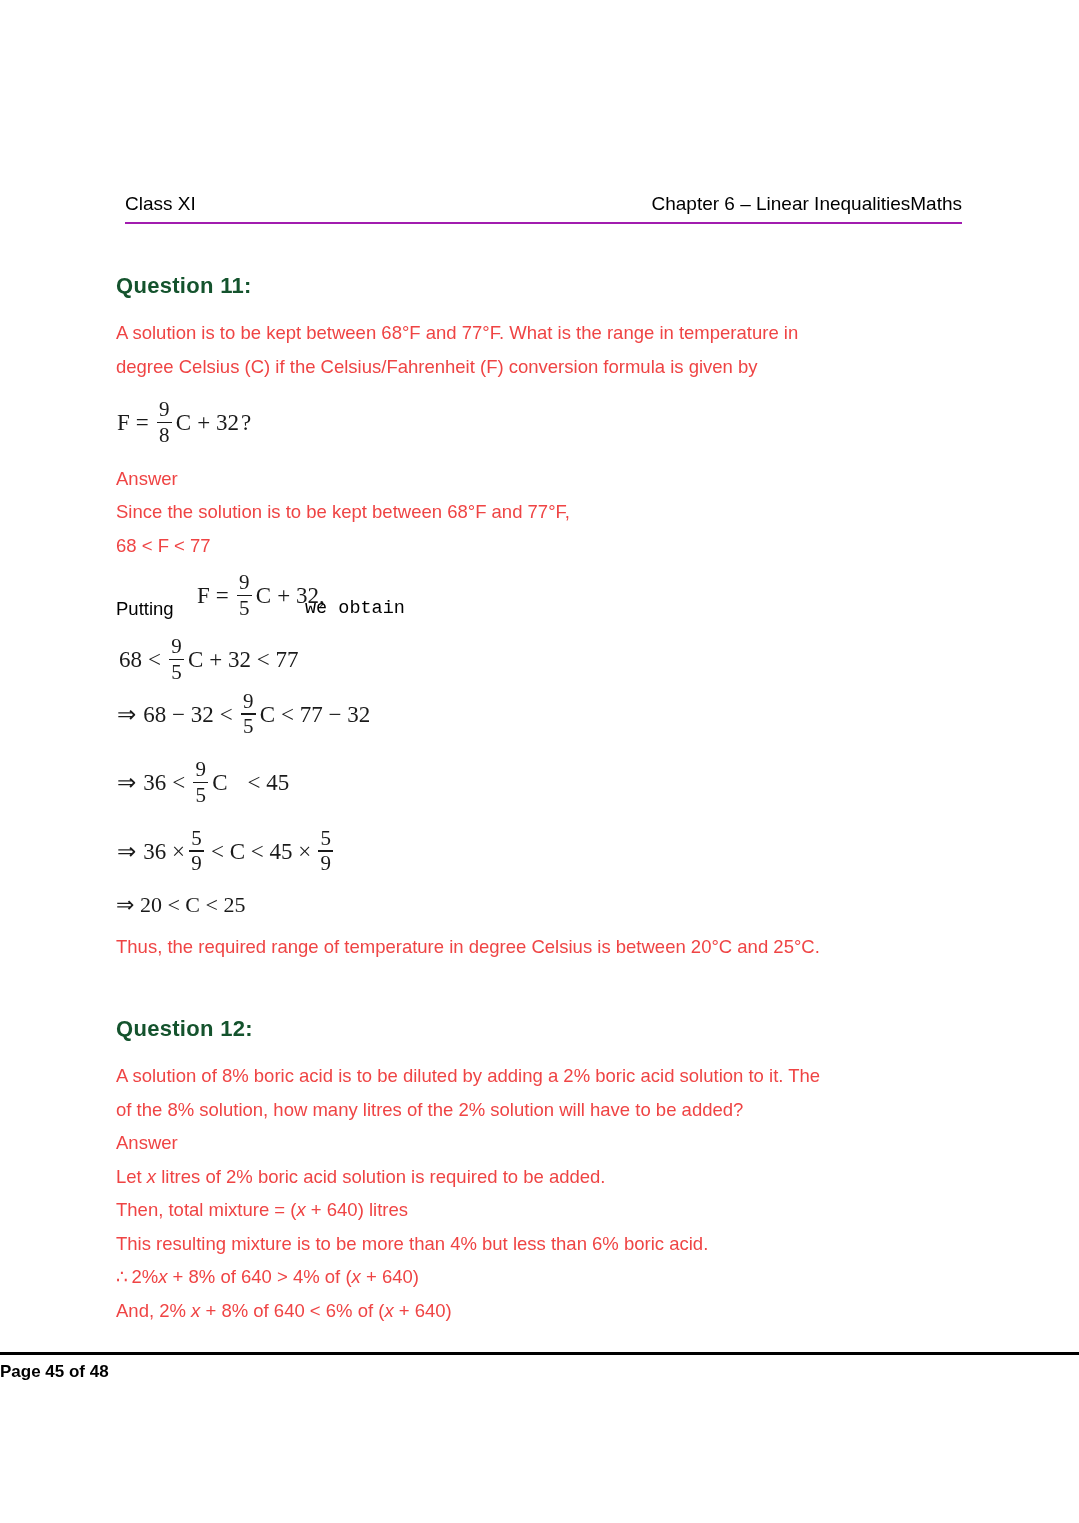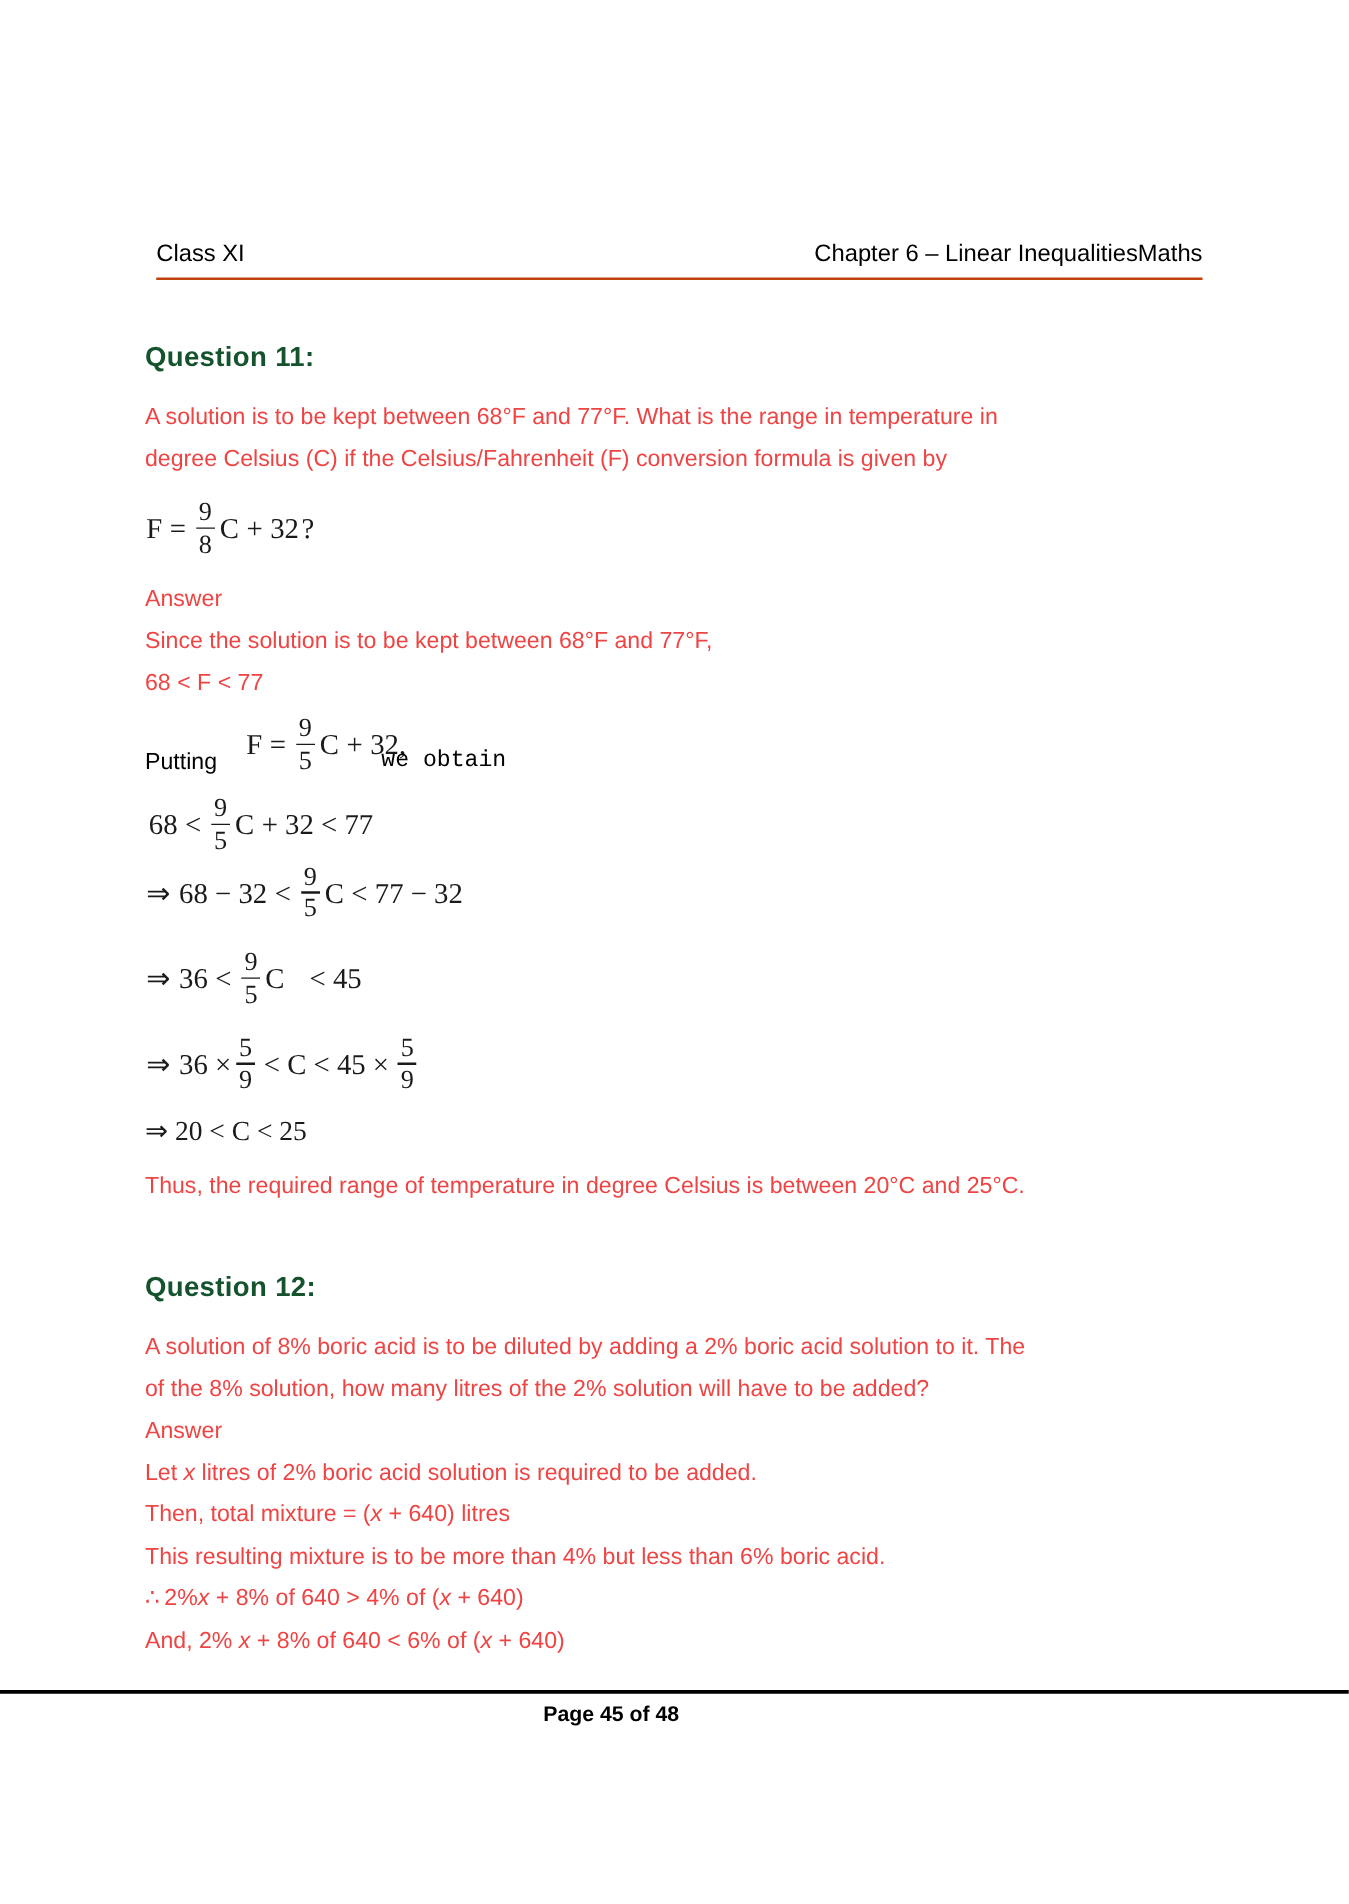--- a/index.html
+++ b/index.html
@@ -21,21 +21,21 @@
     inset: 0;
     background: #ffffff;
   }
 
   
   .header {
     position: absolute;
     left: 125px;
     top: 193px;
     width: 837px;
-    border-bottom: 2px solid #c2410c;
+    border-bottom: 2px solid #a21caf;
     padding-bottom: 7px;
     display: flex;
     align-items: baseline;
   }
   .header-left {
     font-size: 19px;
     white-space: nowrap;
   }
   .header-center {
     flex: 1;
@@ -144,21 +144,20 @@
     top: 1352px;
     width: 1079px;
     height: 3px;
     background: #000000;
   }
   .footer-text {
     position: absolute;
     left: 0;
     top: 1362px;
     width: 978px;
-    text-align: center;
     font-size: 17px;
     font-weight: bold;
     color: #000000;
   }
 </style>
 </head>
 <body>
 
 <div class="page">
 

